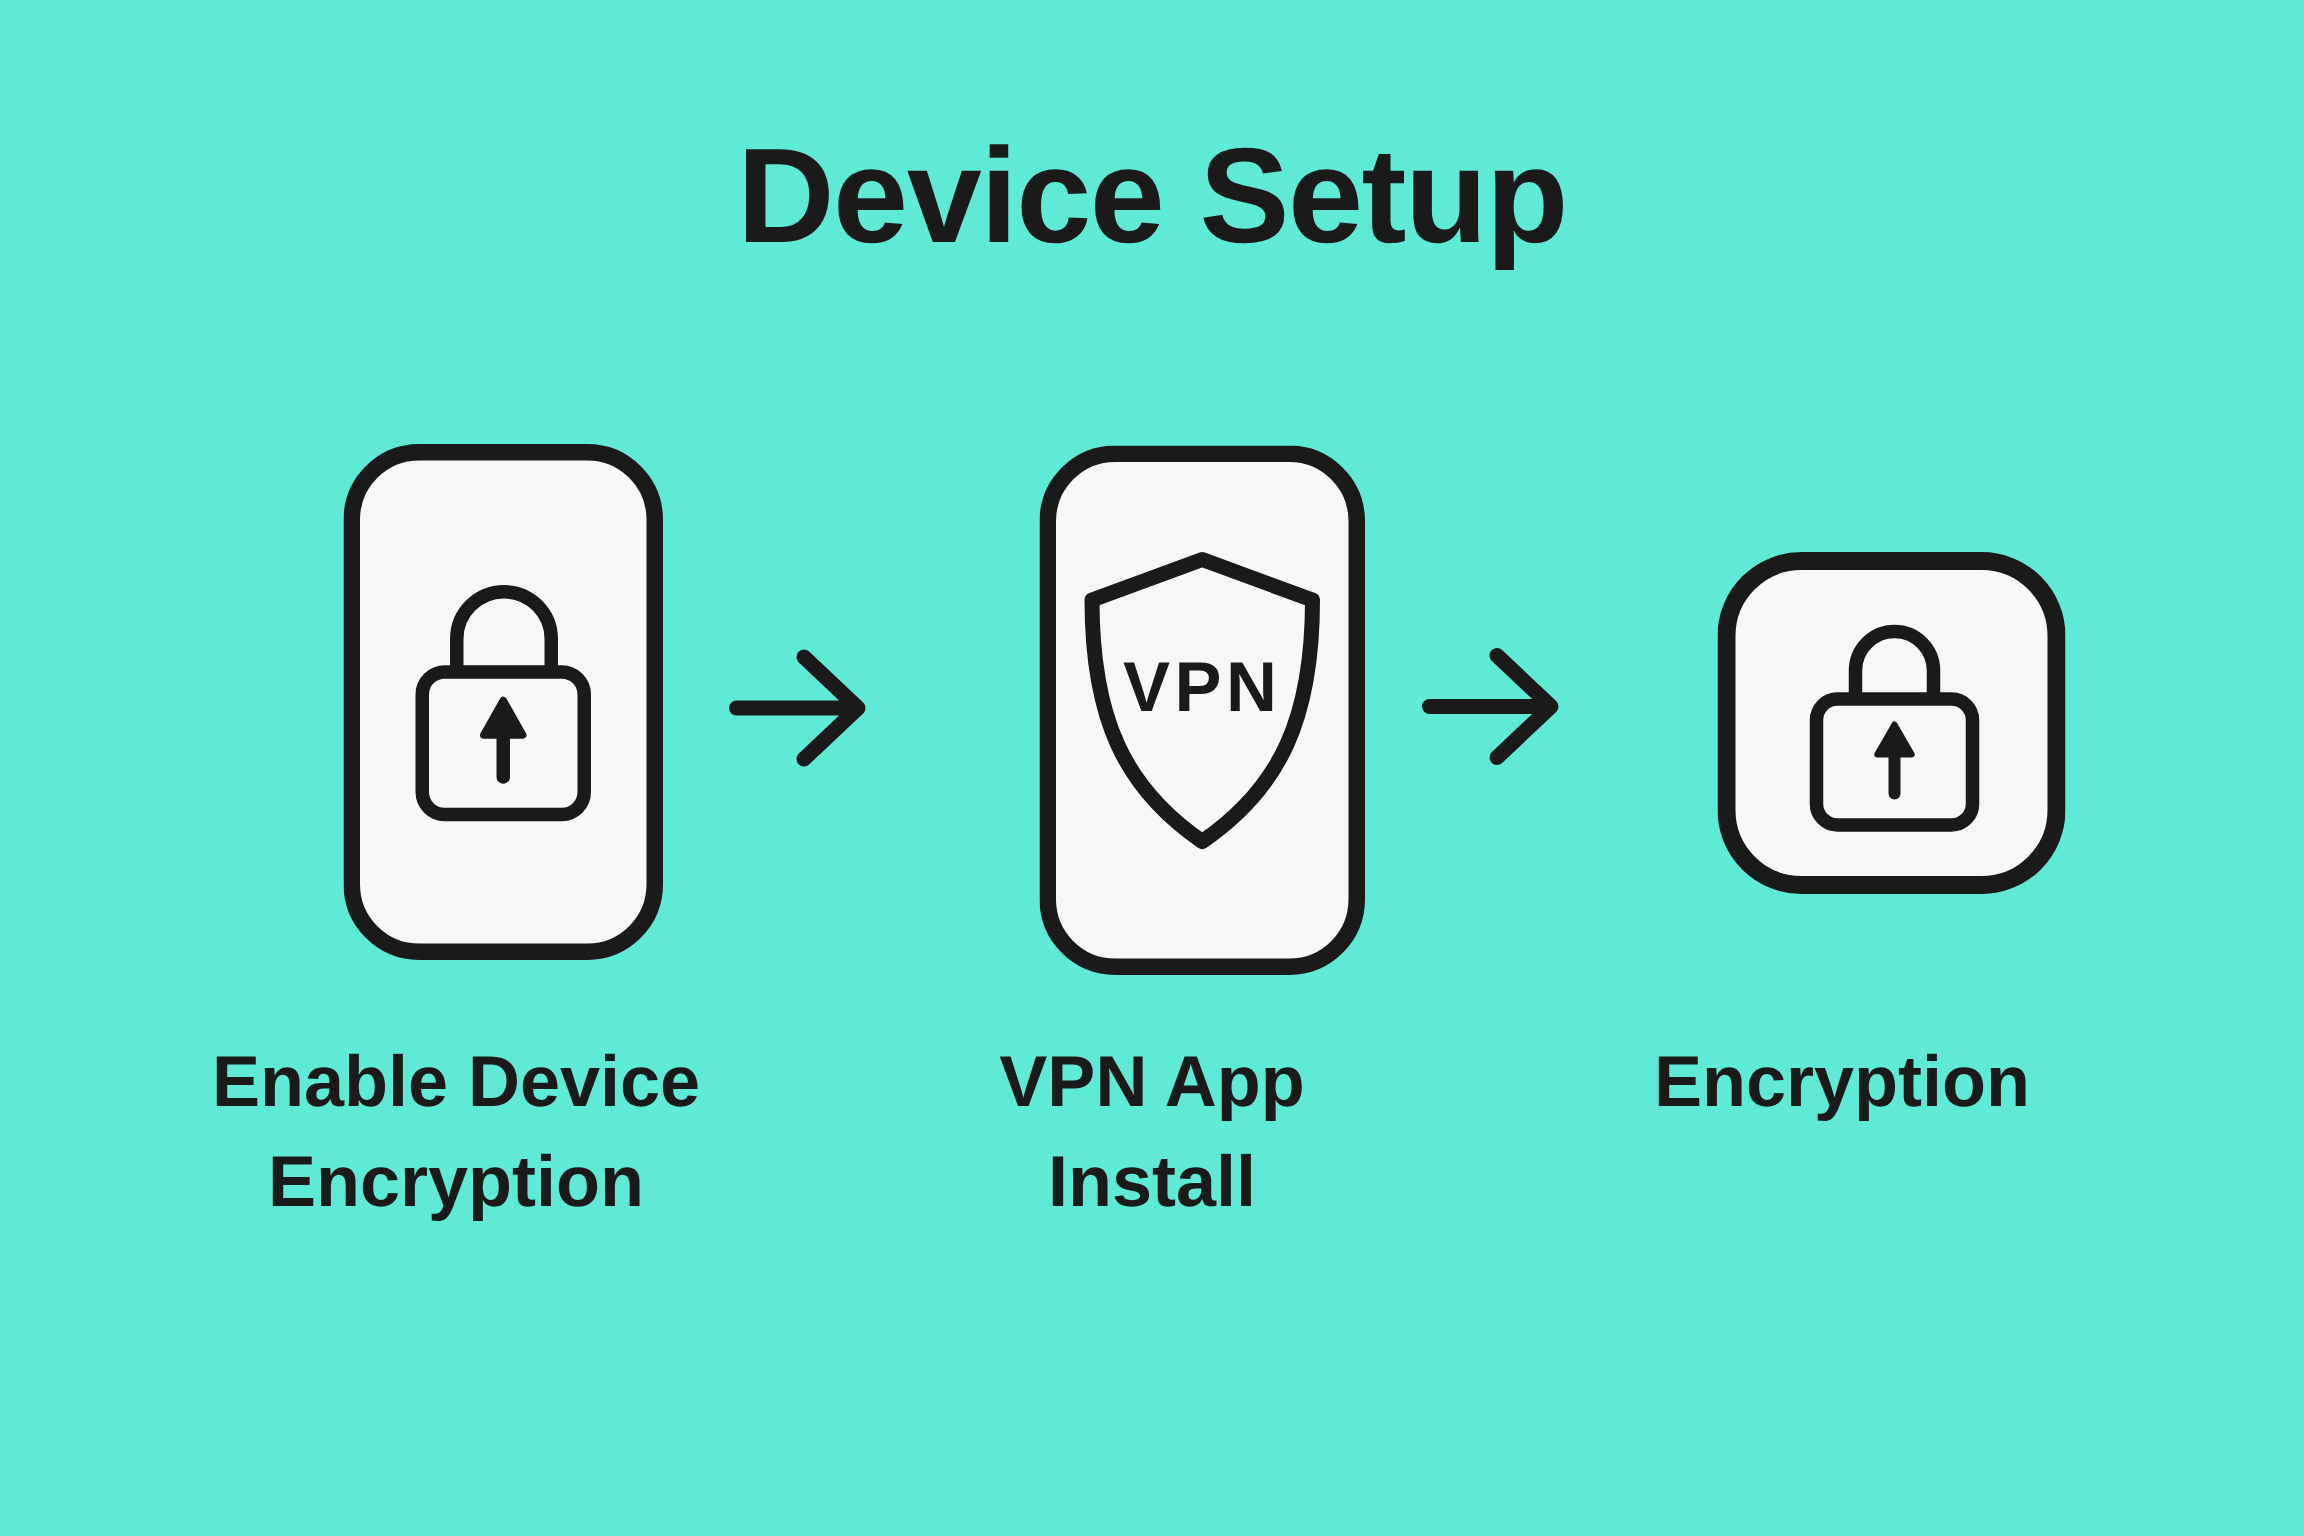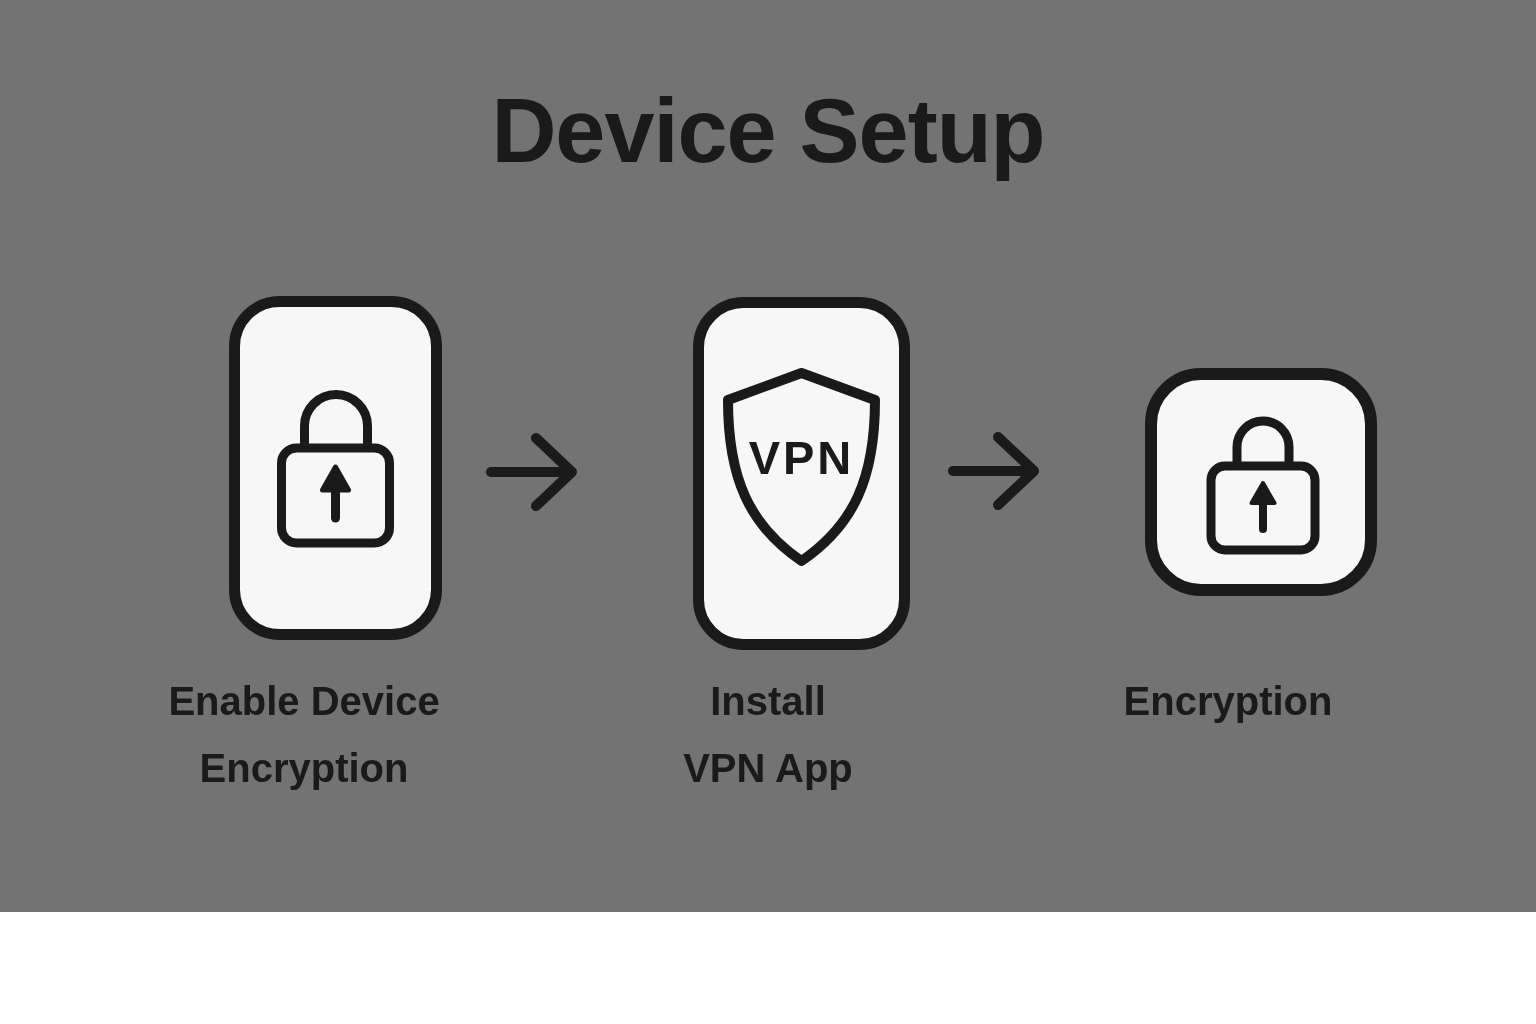--- a/index.html
+++ b/index.html
@@ -4,22 +4,22 @@
 <style>
   html, body {
     margin: 0;
     padding: 0;
     background: #ffffff;
     font-family: "Liberation Sans", sans-serif;
   }
   .canvas {
     position: relative;
     width: 1536px;
-    height: 912px;
-    background: #737373;
+    height: 1024px;
+    background: #5eead4;
     overflow: hidden;
     color: #1a1a1a;
   }
   .title {
     position: absolute;
     top: 82px;
     left: 0;
     width: 1536px;
     margin: 0;
     text-align: center;
@@ -54,25 +54,25 @@
   }
   .shield-text {
     font-family: "Liberation Sans", sans-serif;
     font-size: 47px;
     font-weight: 700;
     letter-spacing: 3px;
     fill: #1a1a1a;
   }
   .step-label {
     position: absolute;
-    top: 668px;
+    top: 688px;
     width: 560px;
     transform: translateX(-50%);
     text-align: center;
-    font-size: 40px;
+    font-size: 48px;
     line-height: 67px;
     font-weight: 700;
     color: #1a1a1a;
   }
   .label1 { left: 304px; }
   .label2 { left: 768px; }
   .label3 { left: 1228px; }
 </style>
 </head>
 <body>
@@ -122,21 +122,21 @@
       <line class="stroke-only" x1="118" y1="137" x2="118" y2="161" stroke-width="8" stroke-linecap="round"></line>
     </svg>
   </div>
 
   <div class="step-label label1">
     <div>Enable Device</div>
     <div>Encryption</div>
   </div>
 
   <div class="step-label label2">
+    <div>VPN App</div>
     <div>Install</div>
-    <div>VPN App</div>
   </div>
 
   <div class="step-label label3">
     <div>Encryption</div>
   </div>
 
 </div>
 
 </body></html>

